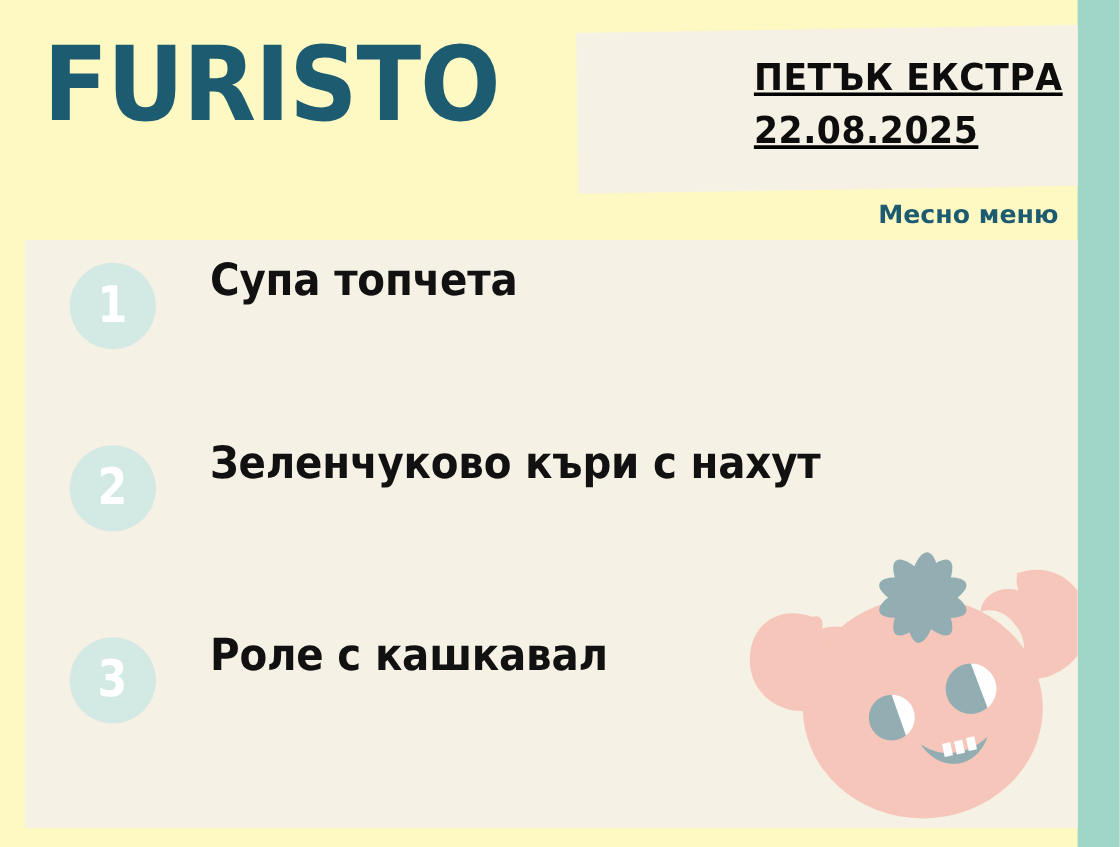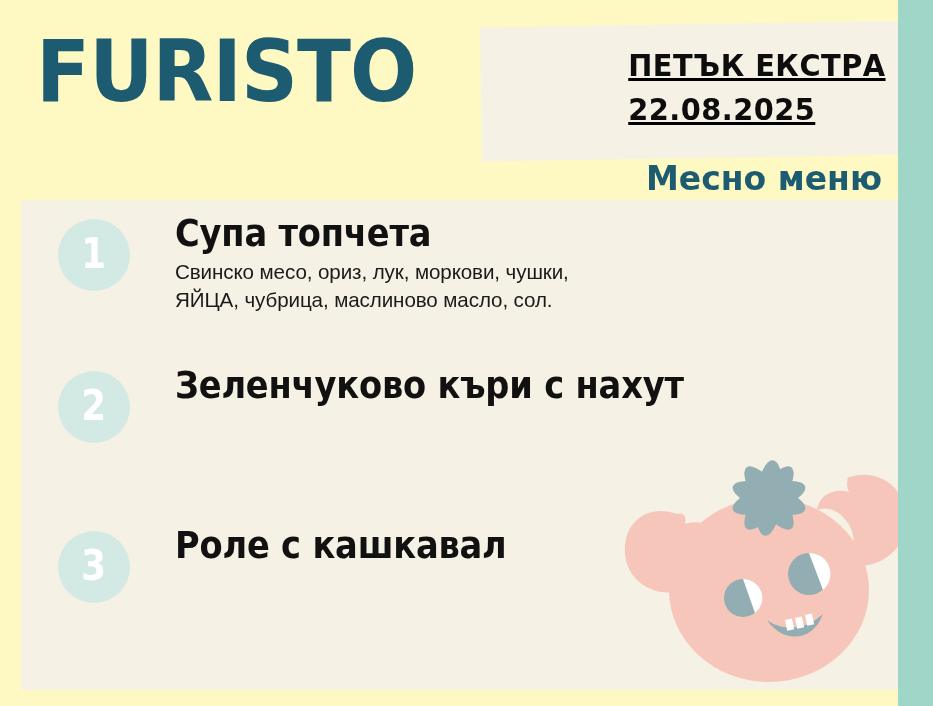--- a/index.html
+++ b/index.html
@@ -67,21 +67,21 @@
     transform-origin: left center;
     white-space: nowrap;
   }
 
   .menu-kind {
     position: absolute;
     right: 16px;
     top: 160px;
     font-family: "DejaVu Sans", sans-serif;
     font-weight: bold;
-    font-size: 33px;
+    font-size: 21px;
     line-height: 38px;
     color: #1d5b71;
     letter-spacing: 0px;
     white-space: nowrap;
   }
 
   
   .panel {
     position: absolute;
     left: 21px;
@@ -226,24 +226,20 @@
     </svg>
 
     <div class="items">
 
       <div class="item item-1">
         <div class="badge">
           <span class="badge-num">1</span>
         </div>
         <div class="item-body">
           <div class="item-title">Супа топчета</div>
-          <div class="item-desc">
-            <div class="desc-line">Свинско месо, ориз, лук, моркови, чушки,</div>
-            <div class="desc-line">ЯЙЦА,  чубрица,   маслиново масло, сол.</div>
-          </div>
         </div>
       </div>
 
       <div class="item item-2">
         <div class="badge">
           <span class="badge-num">2</span>
         </div>
         <div class="item-body">
           <div class="item-title">Зеленчуково къри с нахут</div>
         </div>

